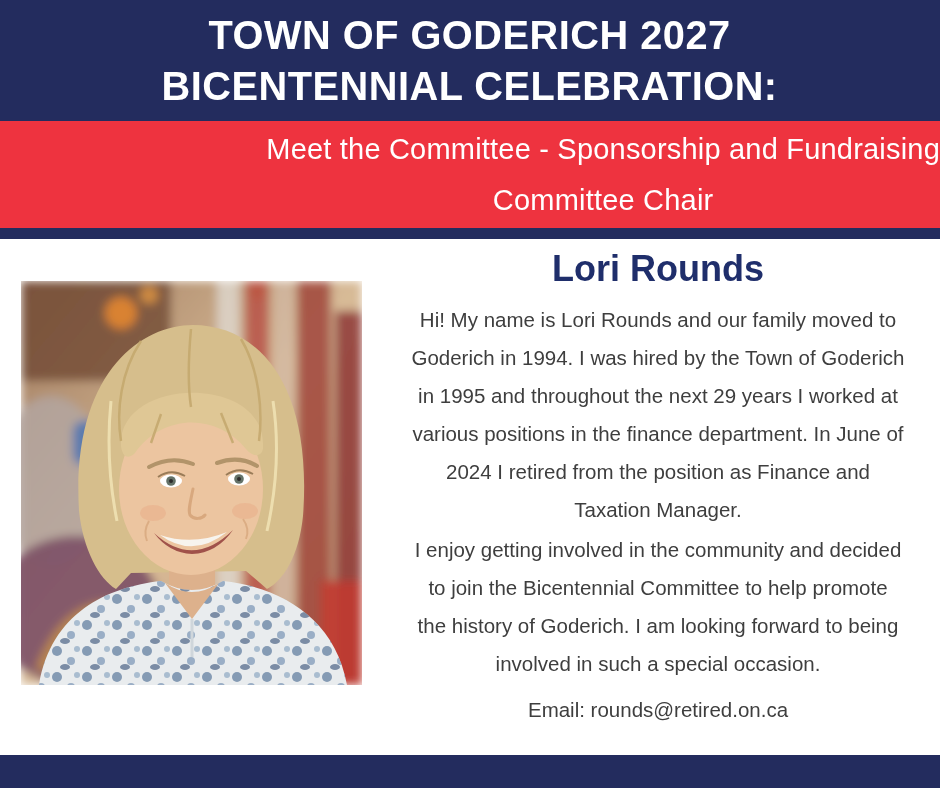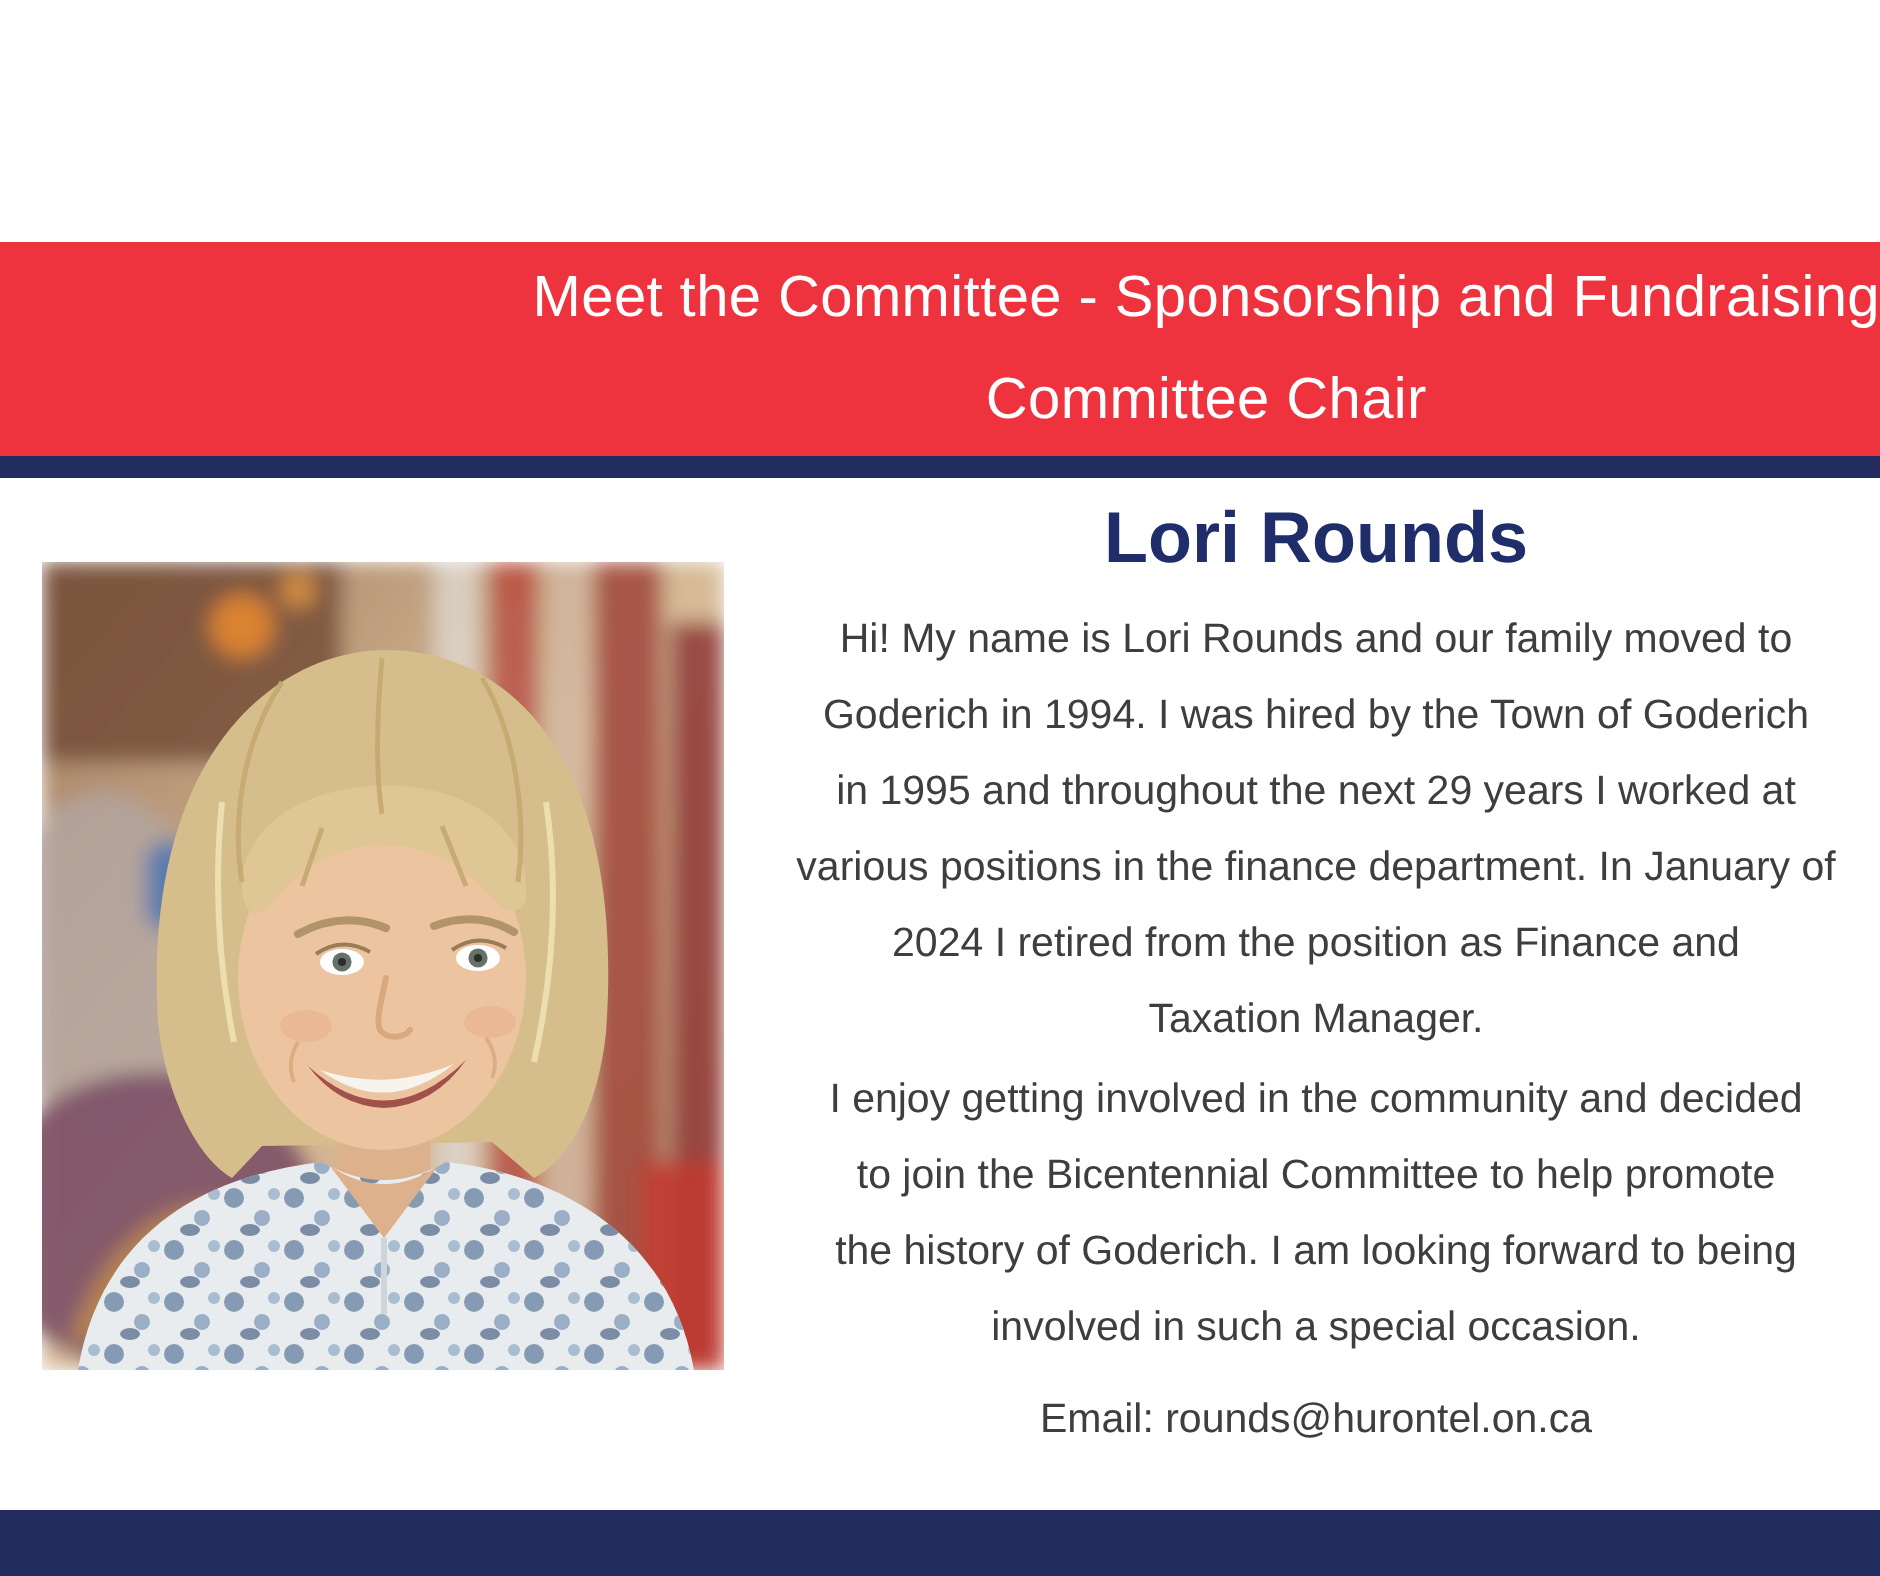--- a/index.html
+++ b/index.html
@@ -67,20 +67,24 @@
   .footer-bar{
     position:absolute;left:0;bottom:0;width:940px;height:33px;
     background:var(--navy);
   }
 </style>
 </head>
 <body>
 
 <div class="page">
 
+  <header class="header">
+    <h1 class="title">TOWN OF GODERICH 2027
+BICENTENNIAL CELEBRATION:</h1>
+  </header>
 
   <div class="red-band">
     <h2 class="subtitle">Meet the Committee - Sponsorship and Fundraising
 Committee Chair</h2>
   </div>
 
   <div class="navy-strip"></div>
 
   <main class="content">
 
@@ -179,27 +183,27 @@
           <path d="M 171 338 L 171 376" stroke="#cfd6db" stroke-width="3"></path>
         </g>
       </svg>
     </div>
 
     <section class="bio-column">
       <h3 class="name">Lori Rounds</h3>
       <p class="bio">Hi! My name is Lori Rounds and our family moved to
 Goderich in 1994. I was hired by the Town of Goderich
 in 1995 and throughout the next 29 years I worked at
-various positions in the finance department. In January of
+various positions in the finance department. In June of
 2024 I retired from the position as Finance and
 Taxation Manager.</p>
       <p class="bio">I enjoy getting involved in the community and decided
 to join the Bicentennial Committee to help promote
 the history of Goderich. I am looking forward to being
 involved in such a special occasion.</p>
-      <p class="email">Email: rounds@hurontel.on.ca</p>
+      <p class="email">Email: rounds@retired.on.ca</p>
     </section>
 
   </main>
 
   <footer class="footer-bar"></footer>
 
 </div>
 
 </body></html>

